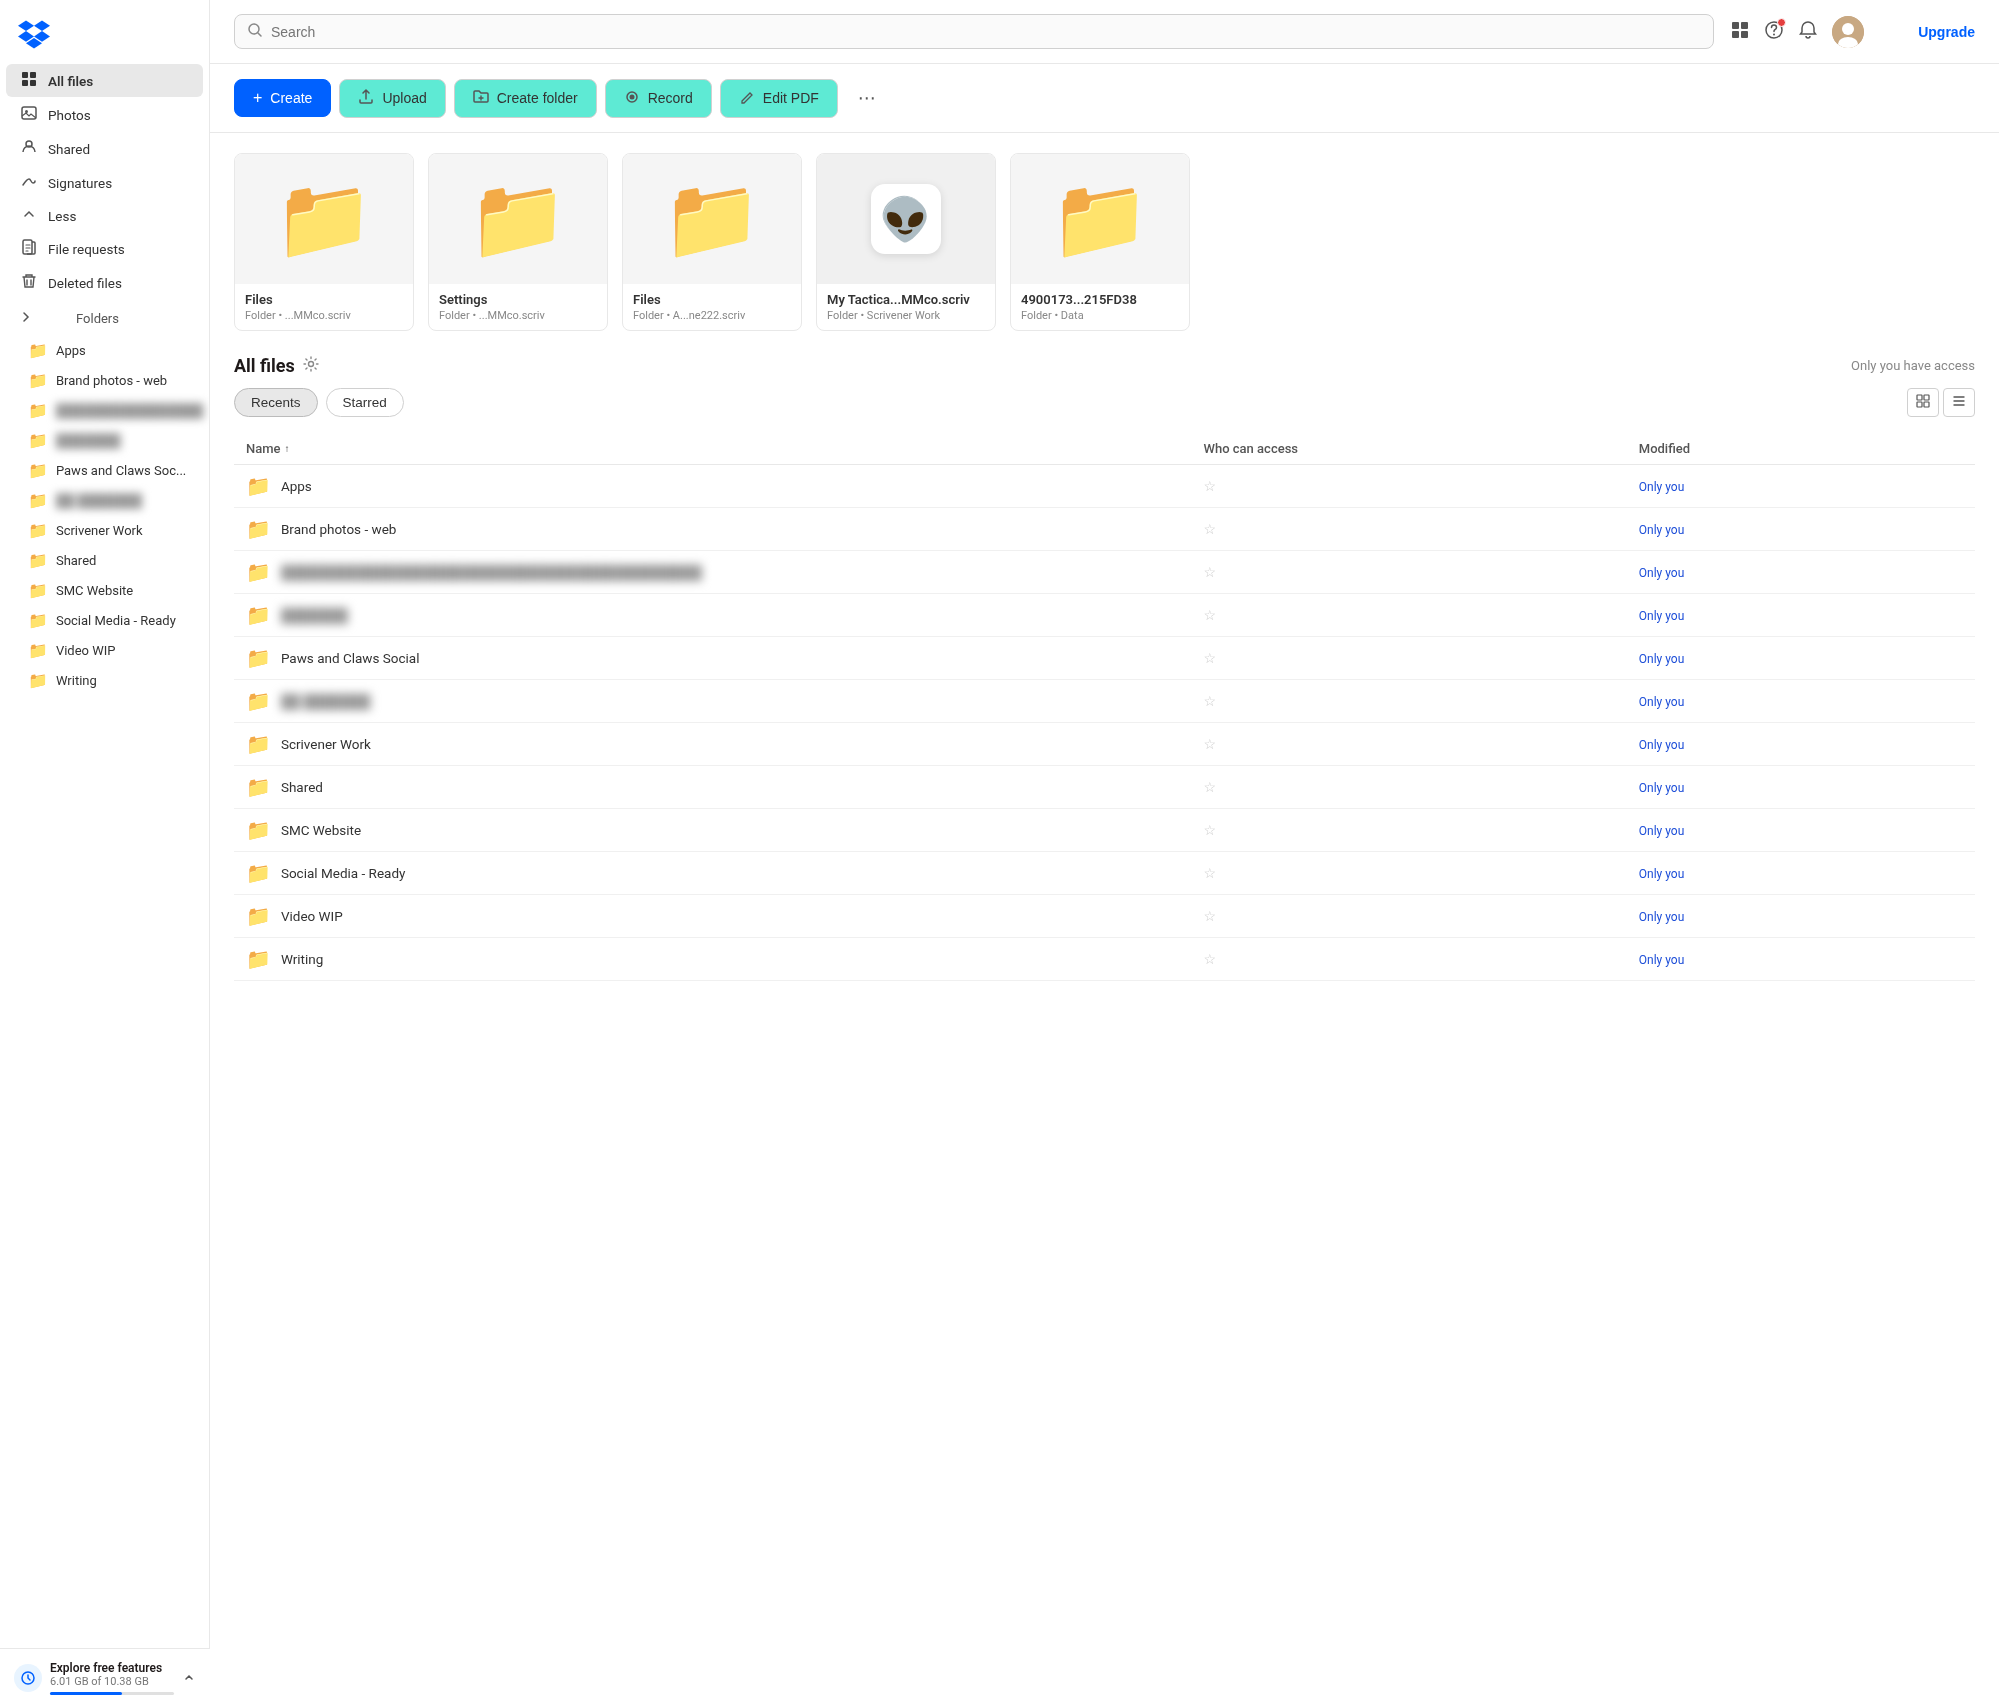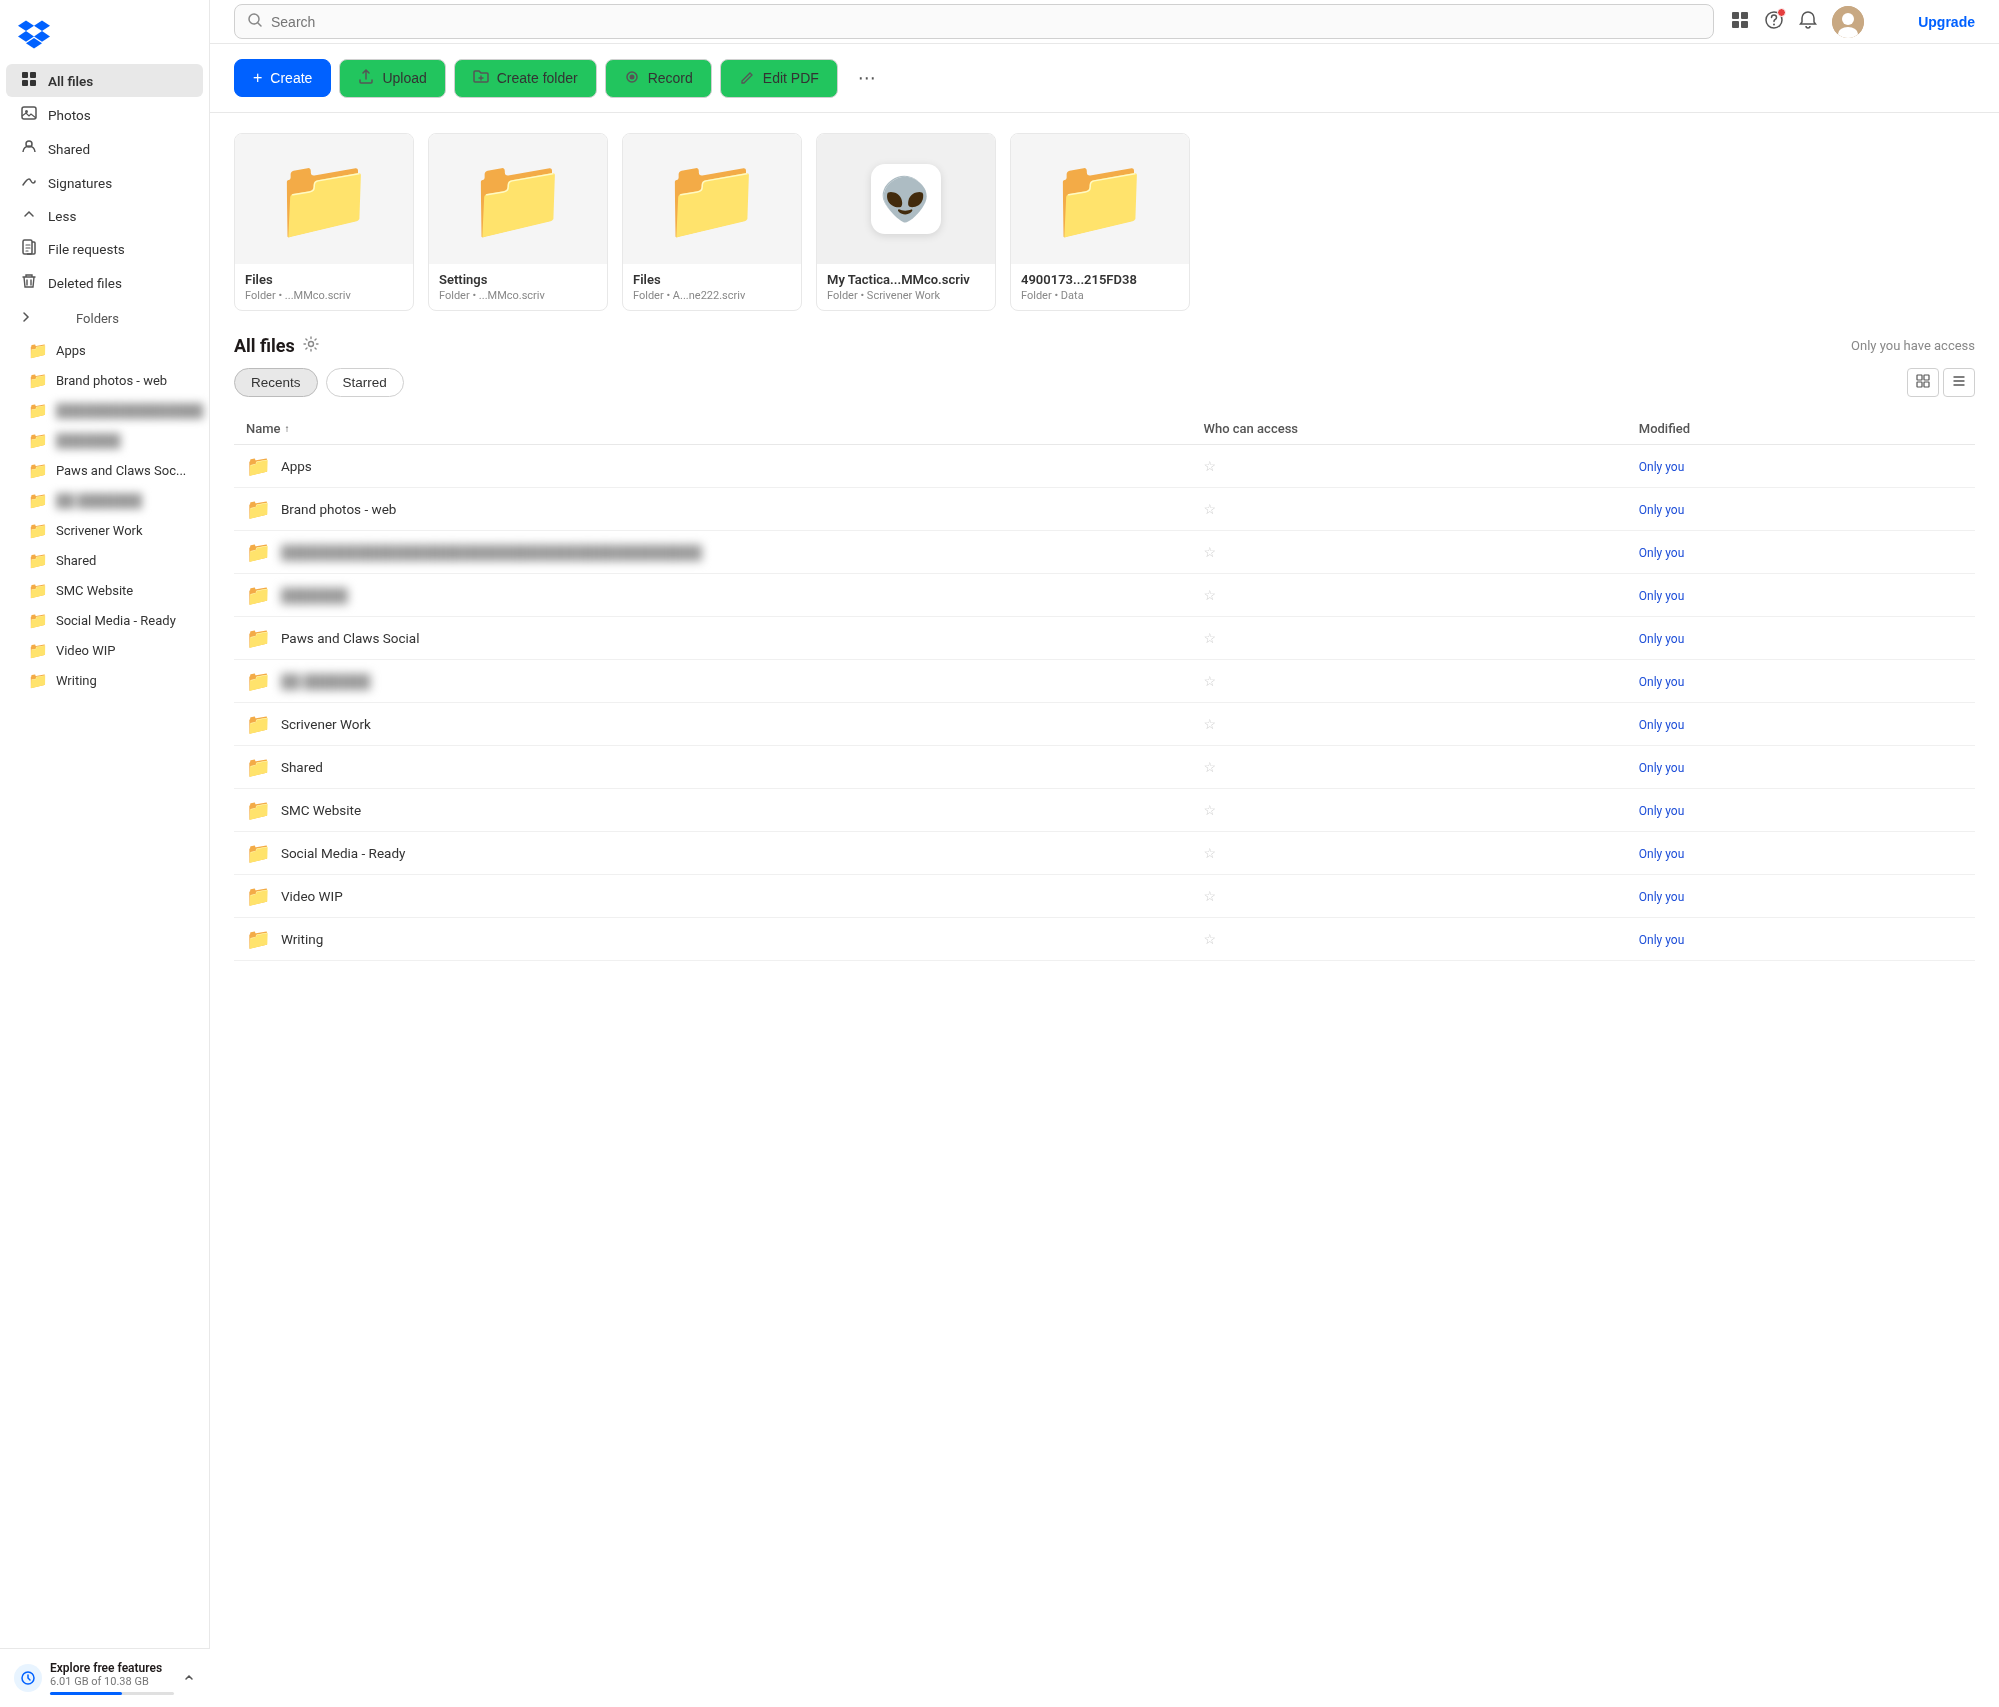--- a/index.html
+++ b/index.html
@@ -80,21 +80,21 @@
     .storage-bar-fill { width: 58%; height: 3px; background: #0061ff; border-radius: 2px; }
     .expand-btn { margin-left: auto; color: #555; cursor: pointer; }
 
     
     .main { flex: 1; overflow-y: auto; background: #fff; }
 
     
     .header {
       display: flex;
       align-items: center;
-      padding: 4px 24px;
+      padding: 14px 24px;
       border-bottom: 1px solid #e8e8e8;
       gap: 16px;
       position: sticky;
       top: 0;
       background: #fff;
       z-index: 10;
     }
     .search-bar {
       flex: 1;
       display: flex;
@@ -128,21 +128,21 @@
       gap: 8px;
       border-bottom: 1px solid #e8e8e8;
     }
     .toolbar-btn {
       display: flex;
       align-items: center;
       gap: 8px;
       padding: 9px 18px;
       border: 1px solid #d0d0d0;
       border-radius: 8px;
-      background: #22c55e;
+      background: #5eead4;
       cursor: pointer;
       font-size: 14px;
       color: #333;
     }
     .toolbar-btn.primary { background: #0061ff; color: #fff; border-color: #0061ff; }
     .toolbar-more { padding: 9px 12px; border: none; background: transparent; cursor: pointer; font-size: 18px; color: #555; }
 
     
     .section { padding: 20px 24px 0 24px; }
     .section-header { display: flex; align-items: center; gap: 8px; margin-bottom: 14px; font-size: 15px; font-weight: 600; color: #333; }

